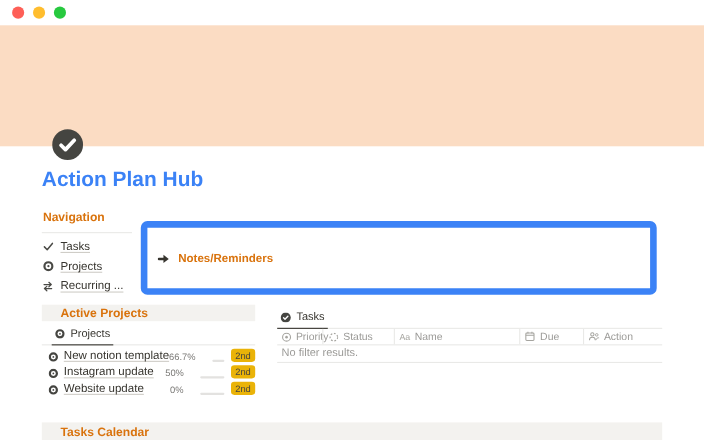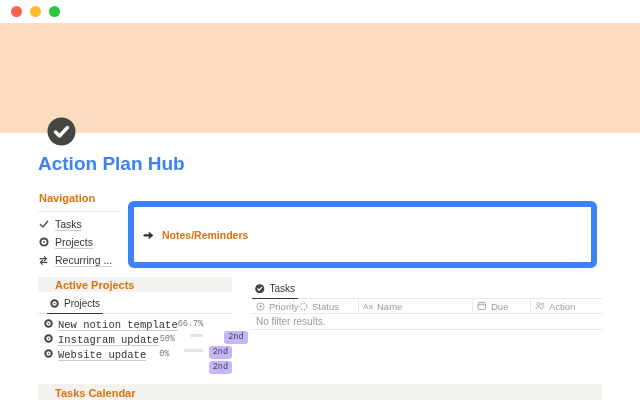--- a/index.html
+++ b/index.html
@@ -43,29 +43,29 @@
           font-size:11px; font-weight:700; color:#d9730d; }
 
   
   .tab-row { display:flex; margin-top:3px; border-bottom:1px solid #e9e9e7; }
   .tab { display:flex; align-items:center; gap:5px; font-size:10px; font-weight:500; color:#37352f;
          padding:3px 3px 4px 3px; border-bottom:1.5px solid #37352f; margin-bottom:-1px; cursor:pointer; }
 
   
   .active-projects { position:absolute; left:38px; top:277px; width:194px; }
   .ap-tab { margin-left:9px; }
-  .proj-row { display:flex; align-items:flex-start; margin-top:5px; height:10px;font-family:Liberation Mono, monospace; }
+  .proj-row { display:flex; align-items:flex-end; margin-top:5px; height:10px; }
   .proj-ico { width:9px; height:9px; flex:none; margin-left:6px; margin-right:5px; }
   .proj-name { font-size:10.5px; color:#37352f; text-decoration:underline;
                text-decoration-color:#cfcdc7; text-underline-offset:2px; white-space:nowrap; }
   .proj-spacer { flex:1; }
   .proj-pct { width:28px; text-align:right; font-size:8.5px; color:#787774; margin-right:15px; }
   .bar { width:22px; height:2.5px; background:#e3e2e0; border-radius:2px; overflow:hidden; }
   .bar-fill { height:100%; background:#73726e; border-radius:2px; }
-  .badge { margin-left:6px; background:#c4b5fd; color:#45443f; font-size:8.5px; line-height:1;
+  .badge { margin-left:6px; background:#eab308; color:#45443f; font-size:8.5px; line-height:1;
            padding:2px 4px; border-radius:3px;margin-top:12px; }
 
   
   .months { position:absolute; left:252px; top:277px; width:350px; }
   .thead { display:flex; height:15px; border-bottom:1px solid #e9e9e7; color:#9b9a97; }
   .th { display:flex; align-items:center; gap:4px; font-size:9.5px; padding-left:4px; height:100%; cursor:pointer; }
   .th + .th { border-left:1px solid #e9e9e7; }
   .th-ico { width:10px; height:10px; display:flex; align-items:center; justify-content:center; color:#a5a49f;text-align:right; }
   .aa { font-size:8px; color:#a5a49f; letter-spacing:0; }
   .empty-row { height:16px; display:flex; align-items:center; padding-left:4px; font-size:10px;

